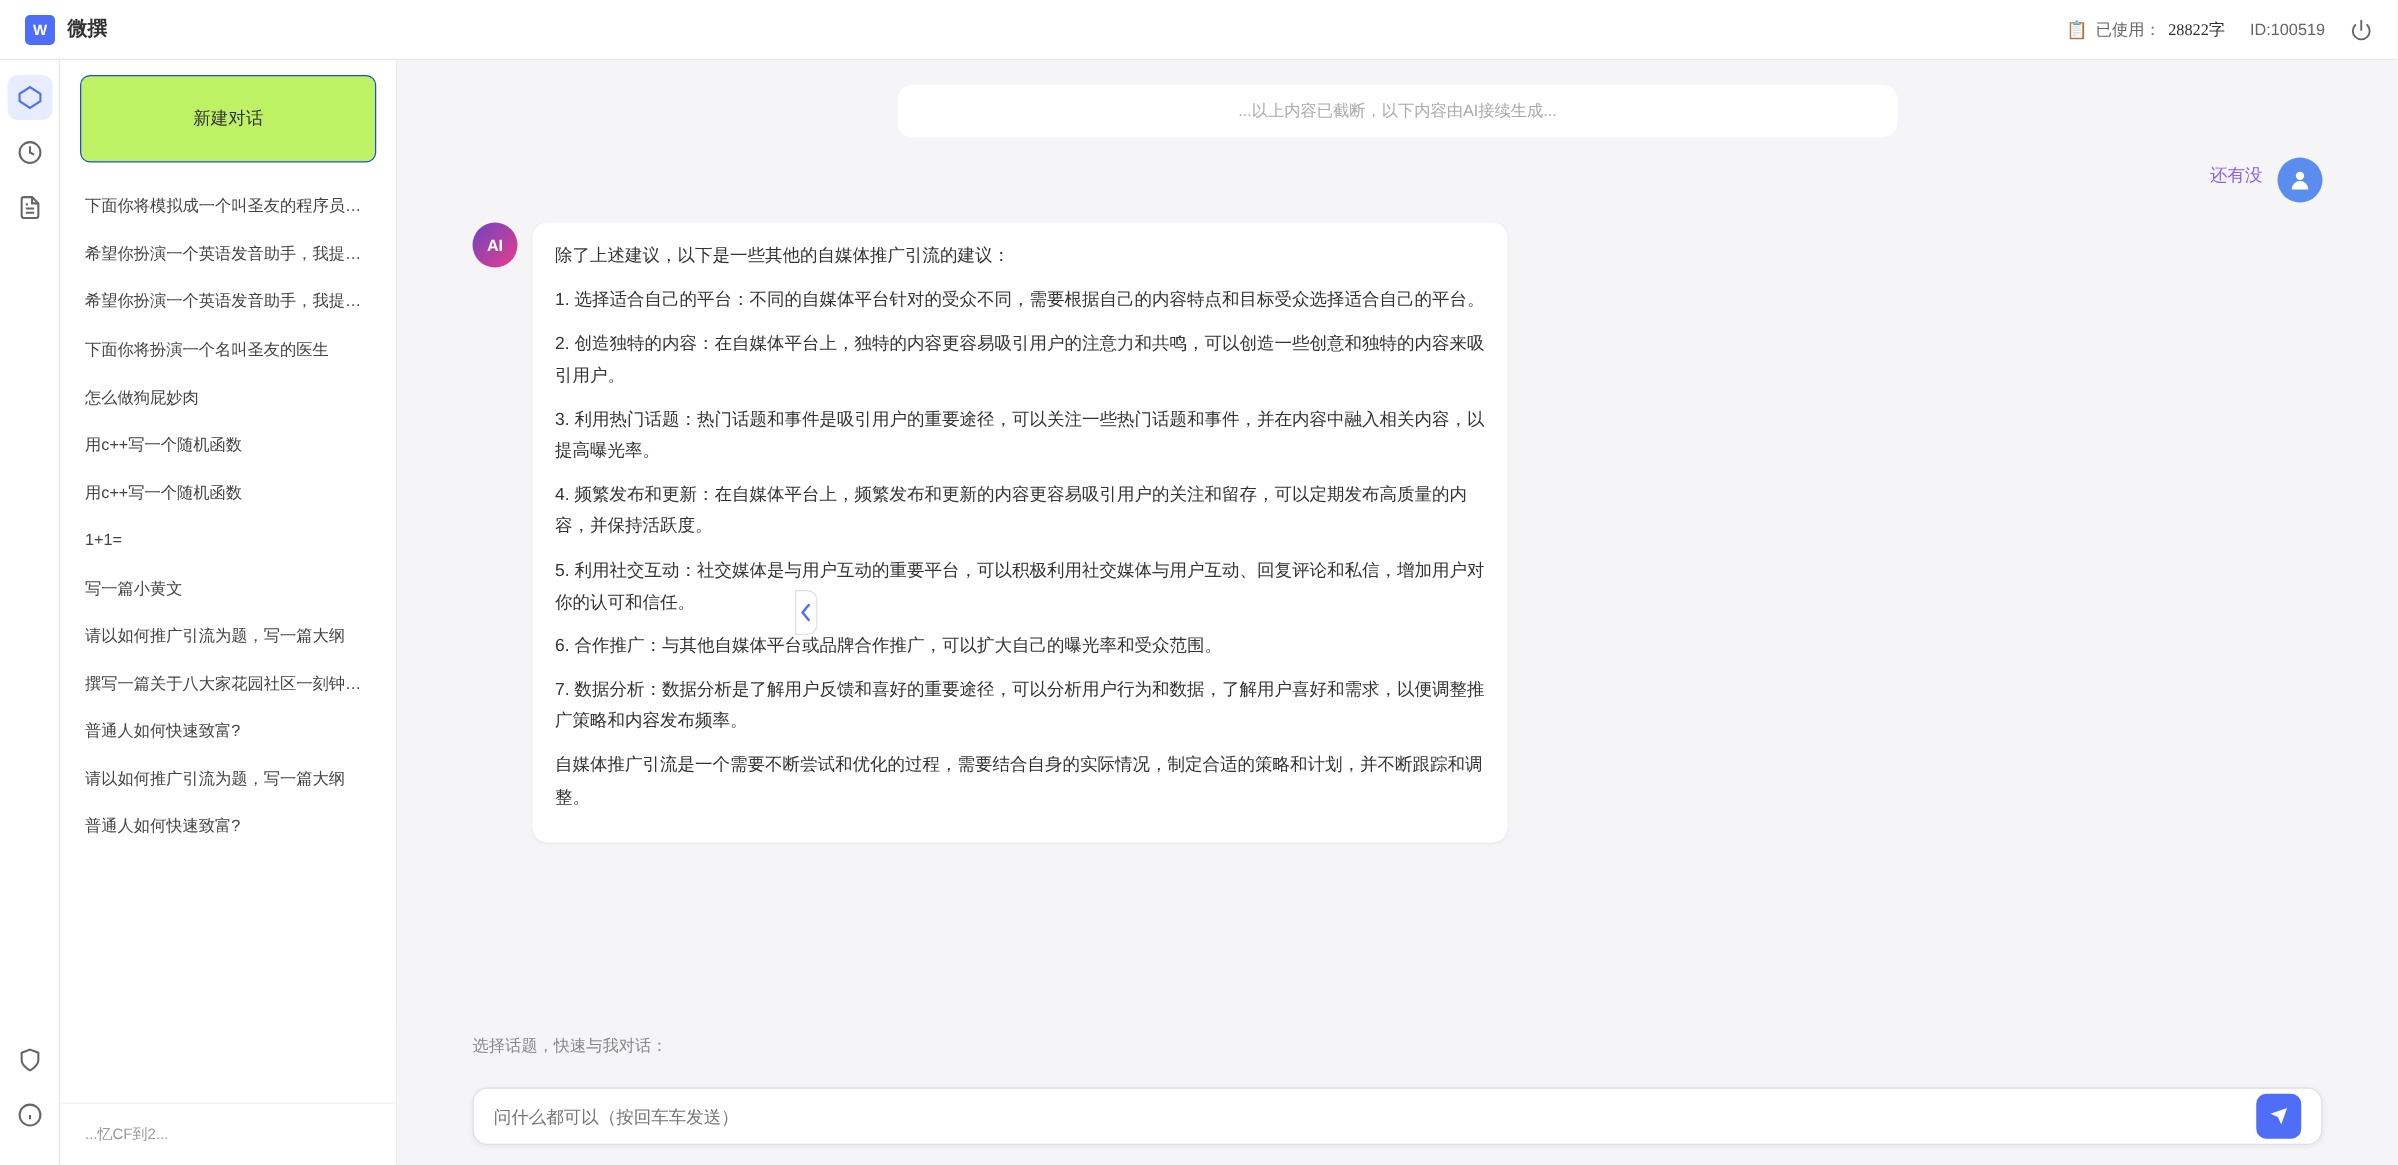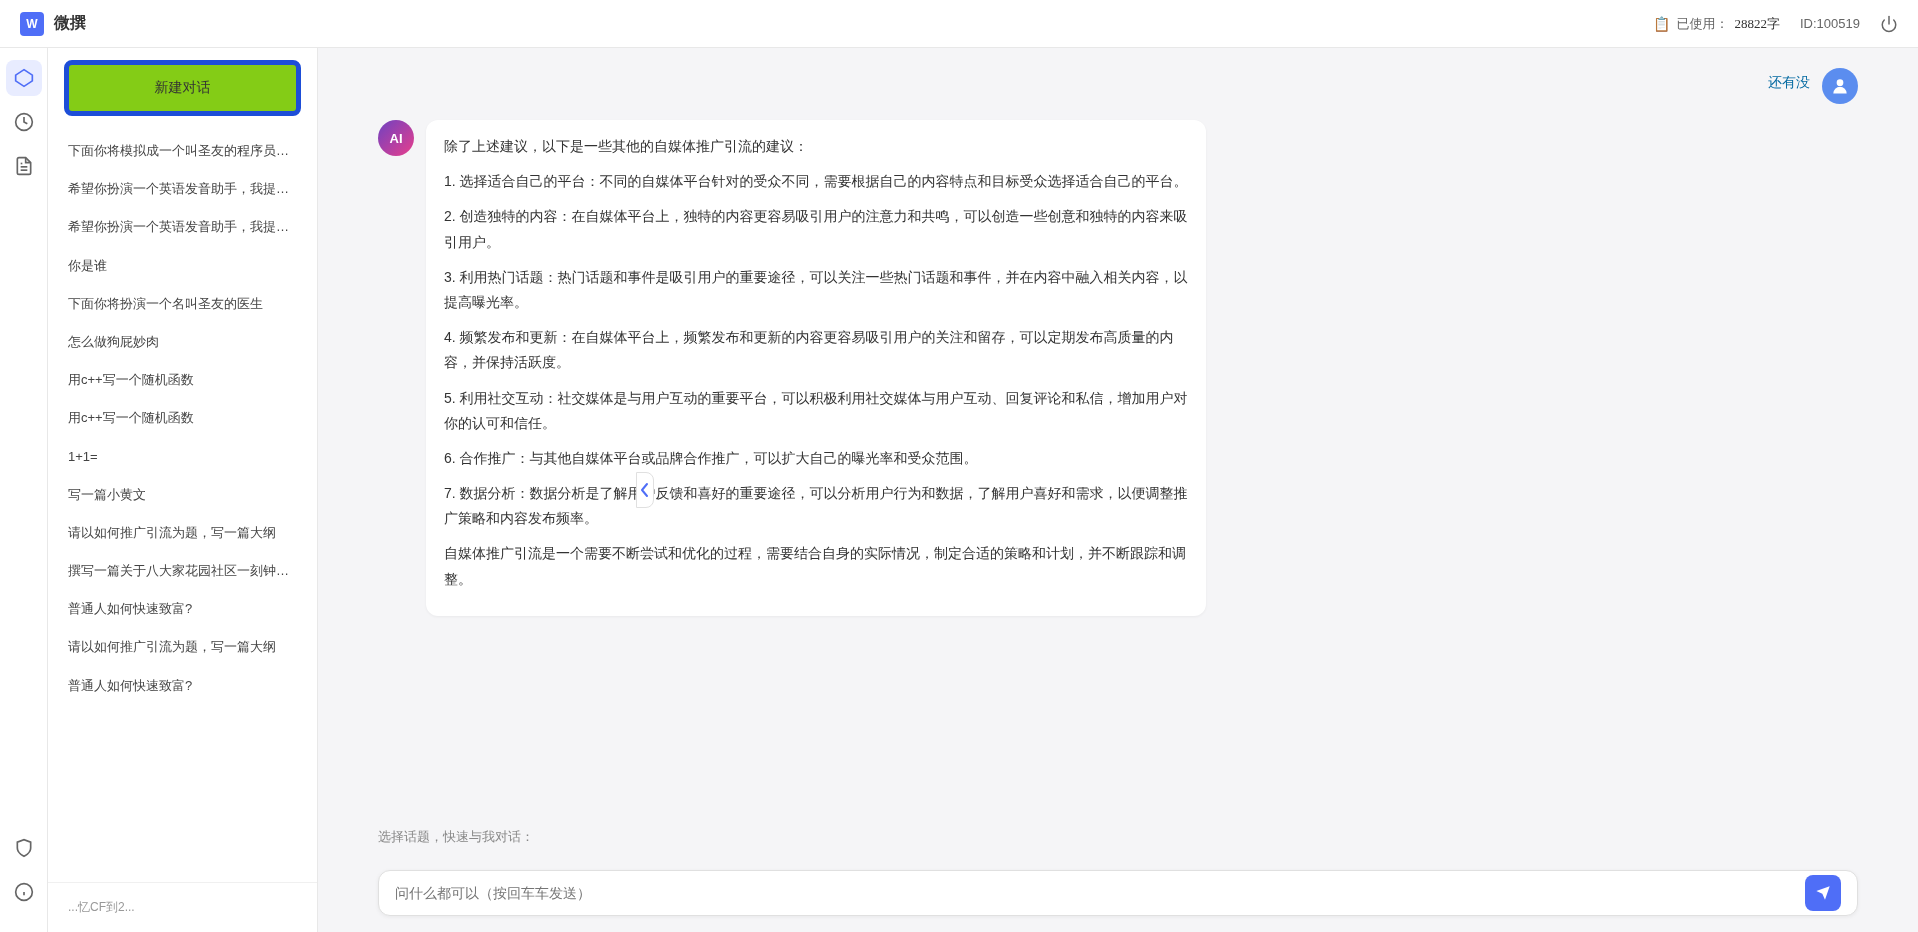--- a/index.html
+++ b/index.html
@@ -112,23 +112,23 @@
       width: 270px;
       background: #fff;
       border-right: 1px solid #e8e8e8;
       display: flex;
       flex-direction: column;
       overflow: hidden;
       flex-shrink: 0;
     }
     .sidebar-new-btn {
       margin: 12px 16px;
-      padding: 14px 16px;
-      background: #84cc16;
-      border: 5px solid #1d4ed8;
+      padding: 25px 16px;
+      background: #bef264;
+      border: 1px solid #1d4ed8;
       border-radius: 8px;
       text-align: center;
       cursor: pointer;
       font-size: 14px;
       color: #333;
       flex-shrink: 0;
     }
     .sidebar-list {
       flex: 1;
       overflow-y: auto;
@@ -224,21 +224,21 @@
       background: #fff;
       border-radius: 12px;
       padding: 14px 18px;
       font-size: 14px;
       color: #333;
       line-height: 1.7;
       box-shadow: 0 1px 3px rgba(0,0,0,0.05);
     }
     .message-label {
       font-size: 14px;
-      color: #0369a1;
+      color: #8b5cf6;
       padding: 6px 0;
       font-weight: 500;
       text-align: center;
     }
     .message-content-area {
       display: flex;
       flex-direction: column;
       gap: 4px;
     }
 
@@ -369,21 +369,20 @@
       </div>
     </div>
   </div>
 
   <div class="sidebar">
     <div class="sidebar-new-btn">新建对话</div>
     <div class="sidebar-list">
       <div class="sidebar-item">下面你将模拟成一个叫圣友的程序员，我说...</div>
       <div class="sidebar-item">希望你扮演一个英语发音助手，我提供给你...</div>
       <div class="sidebar-item">希望你扮演一个英语发音助手，我提供给你...</div>
-      <div class="sidebar-item">你是谁</div>
       <div class="sidebar-item">下面你将扮演一个名叫圣友的医生</div>
       <div class="sidebar-item">怎么做狗屁妙肉</div>
       <div class="sidebar-item">用c++写一个随机函数</div>
       <div class="sidebar-item">用c++写一个随机函数</div>
       <div class="sidebar-item">1+1=</div>
       <div class="sidebar-item">写一篇小黄文</div>
       <div class="sidebar-item">请以如何推广引流为题，写一篇大纲</div>
       <div class="sidebar-item">撰写一篇关于八大家花园社区一刻钟便民生...</div>
       <div class="sidebar-item">普通人如何快速致富?</div>
       <div class="sidebar-item">请以如何推广引流为题，写一篇大纲</div>
@@ -398,20 +397,23 @@
     <div class="sidebar-toggle">
       <svg width="10" height="16" viewBox="0 0 10 16" fill="none">
         <polyline points="7,2 2,8 7,14" stroke="#4f6ef7" stroke-width="2" stroke-linecap="round" stroke-linejoin="round"></polyline>
       </svg>
     </div>
   </div>
 
   <div class="chat-area">
     <div class="chat-messages">
 
+      <div style="background:#fff;border-radius:12px;padding:12px 20px;font-size:13px;color:#aaa;text-align:center;max-width:800px;margin:0 auto;width:100%;">
+        ...以上内容已截断，以下内容由AI接续生成...
+      </div>
 
       <div class="message-row user">
         <div class="avatar user-avatar">
           <svg width="20" height="20" viewBox="0 0 24 24" fill="white">
             <circle cx="12" cy="8" r="4"></circle>
             <path d="M20 21a8 8 0 10-16 0"></path>
           </svg>
         </div>
         <div class="message-content-area">
           <div class="message-label">还有没</div>

